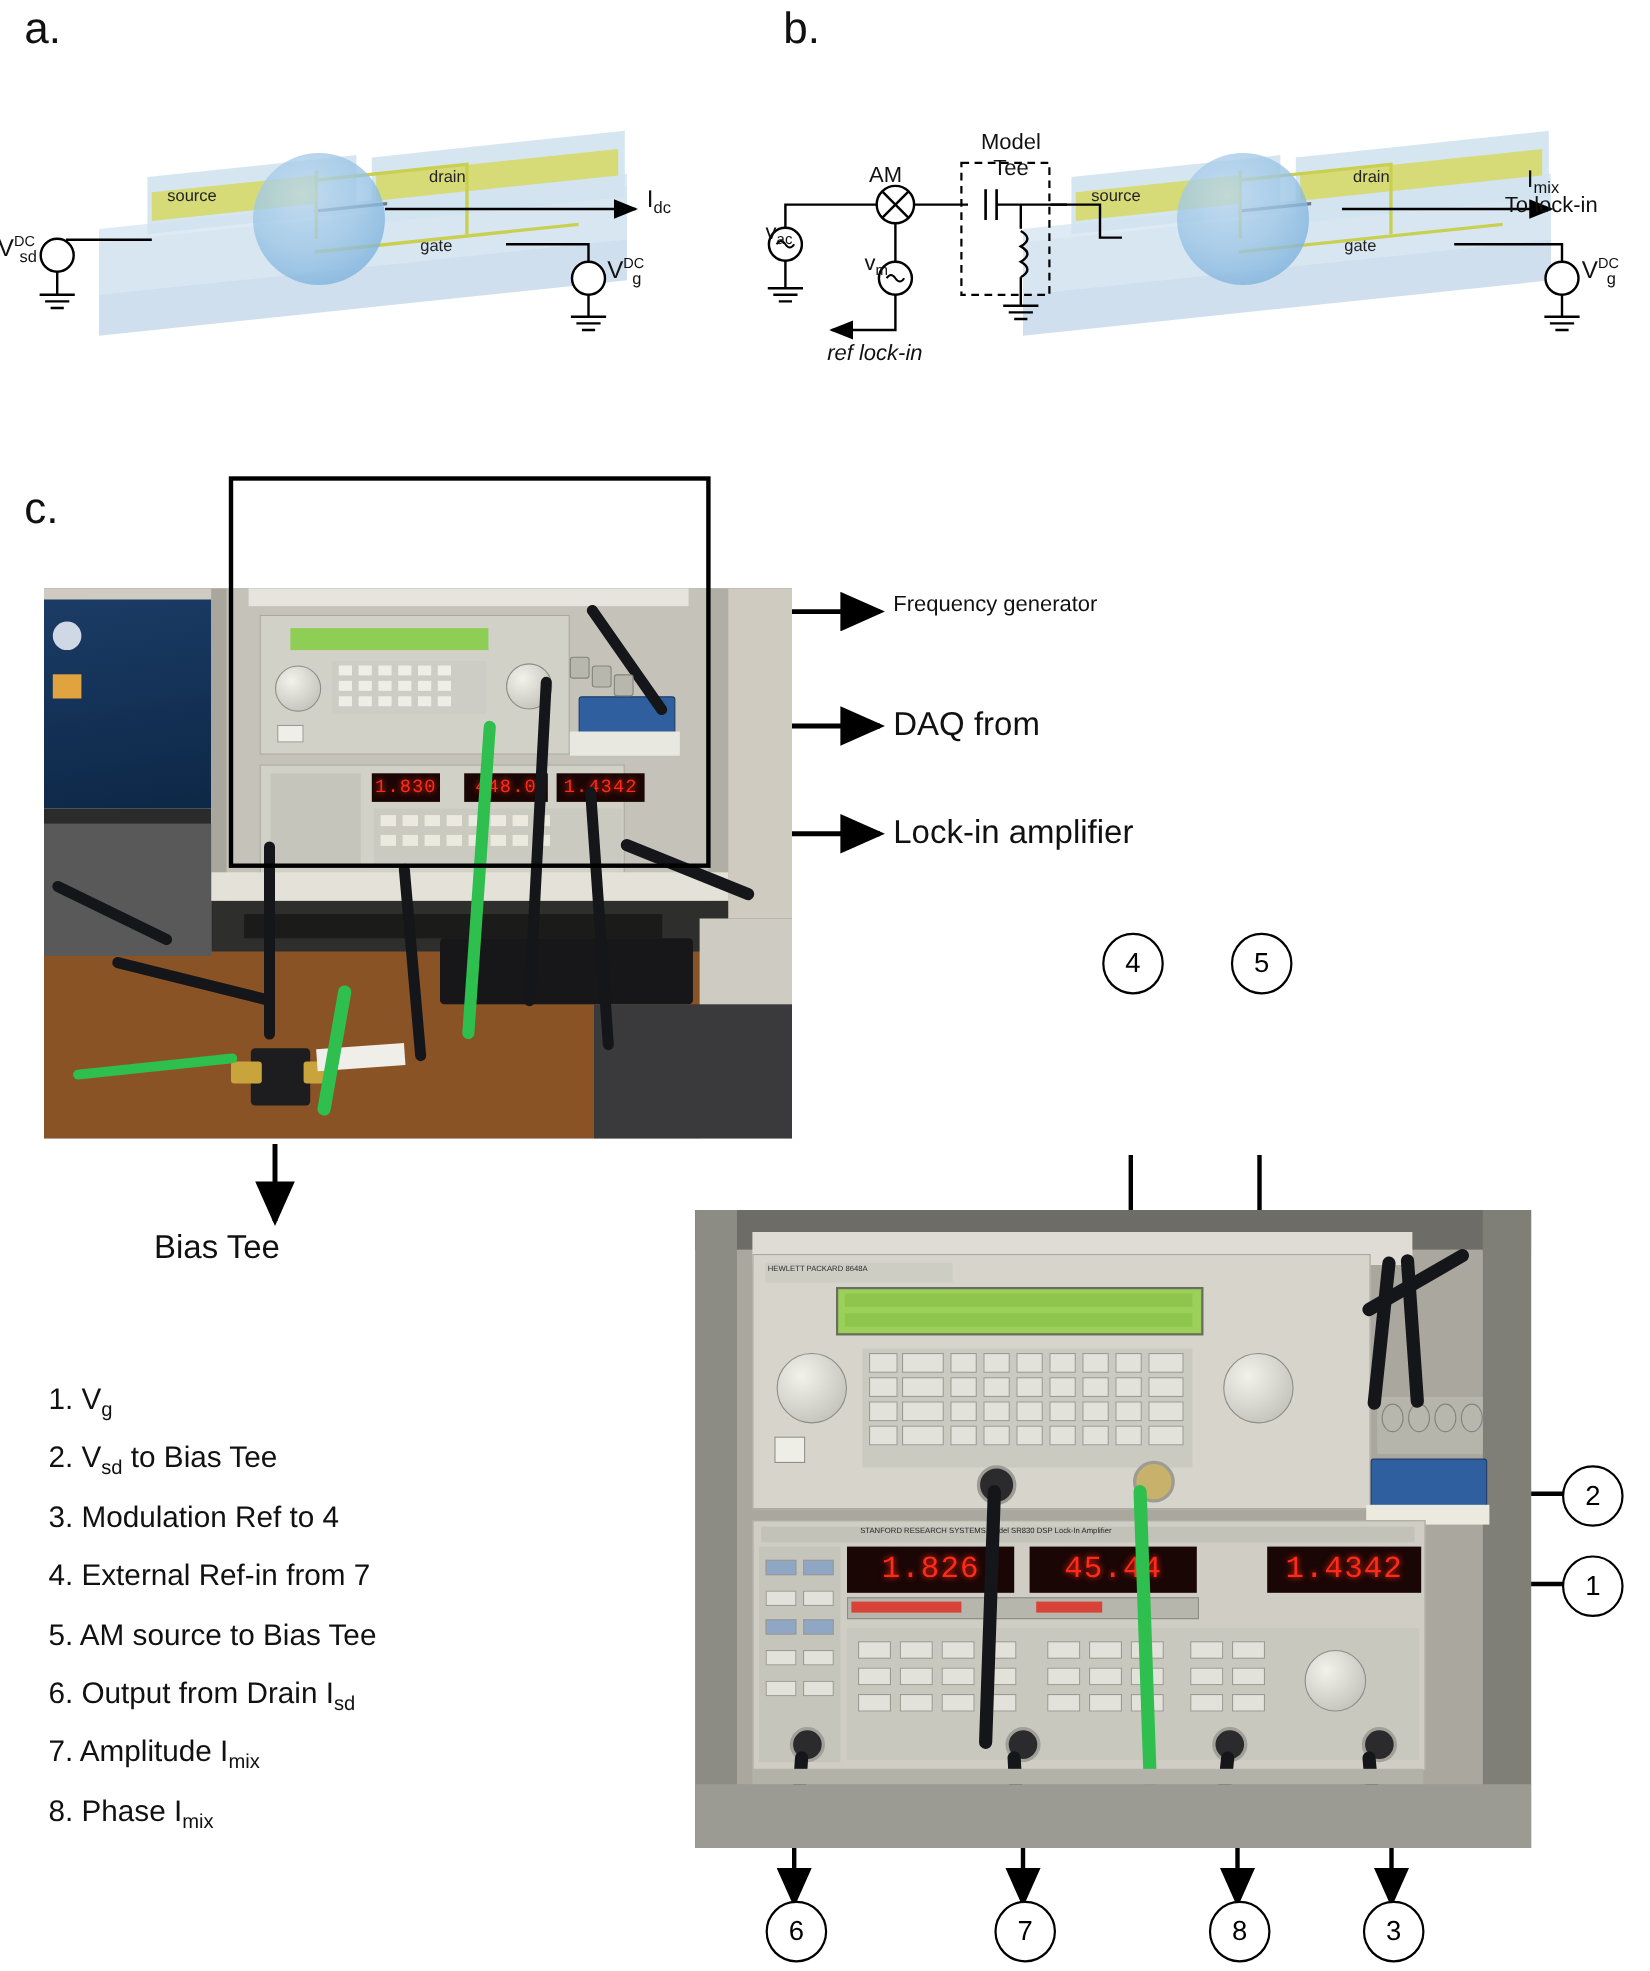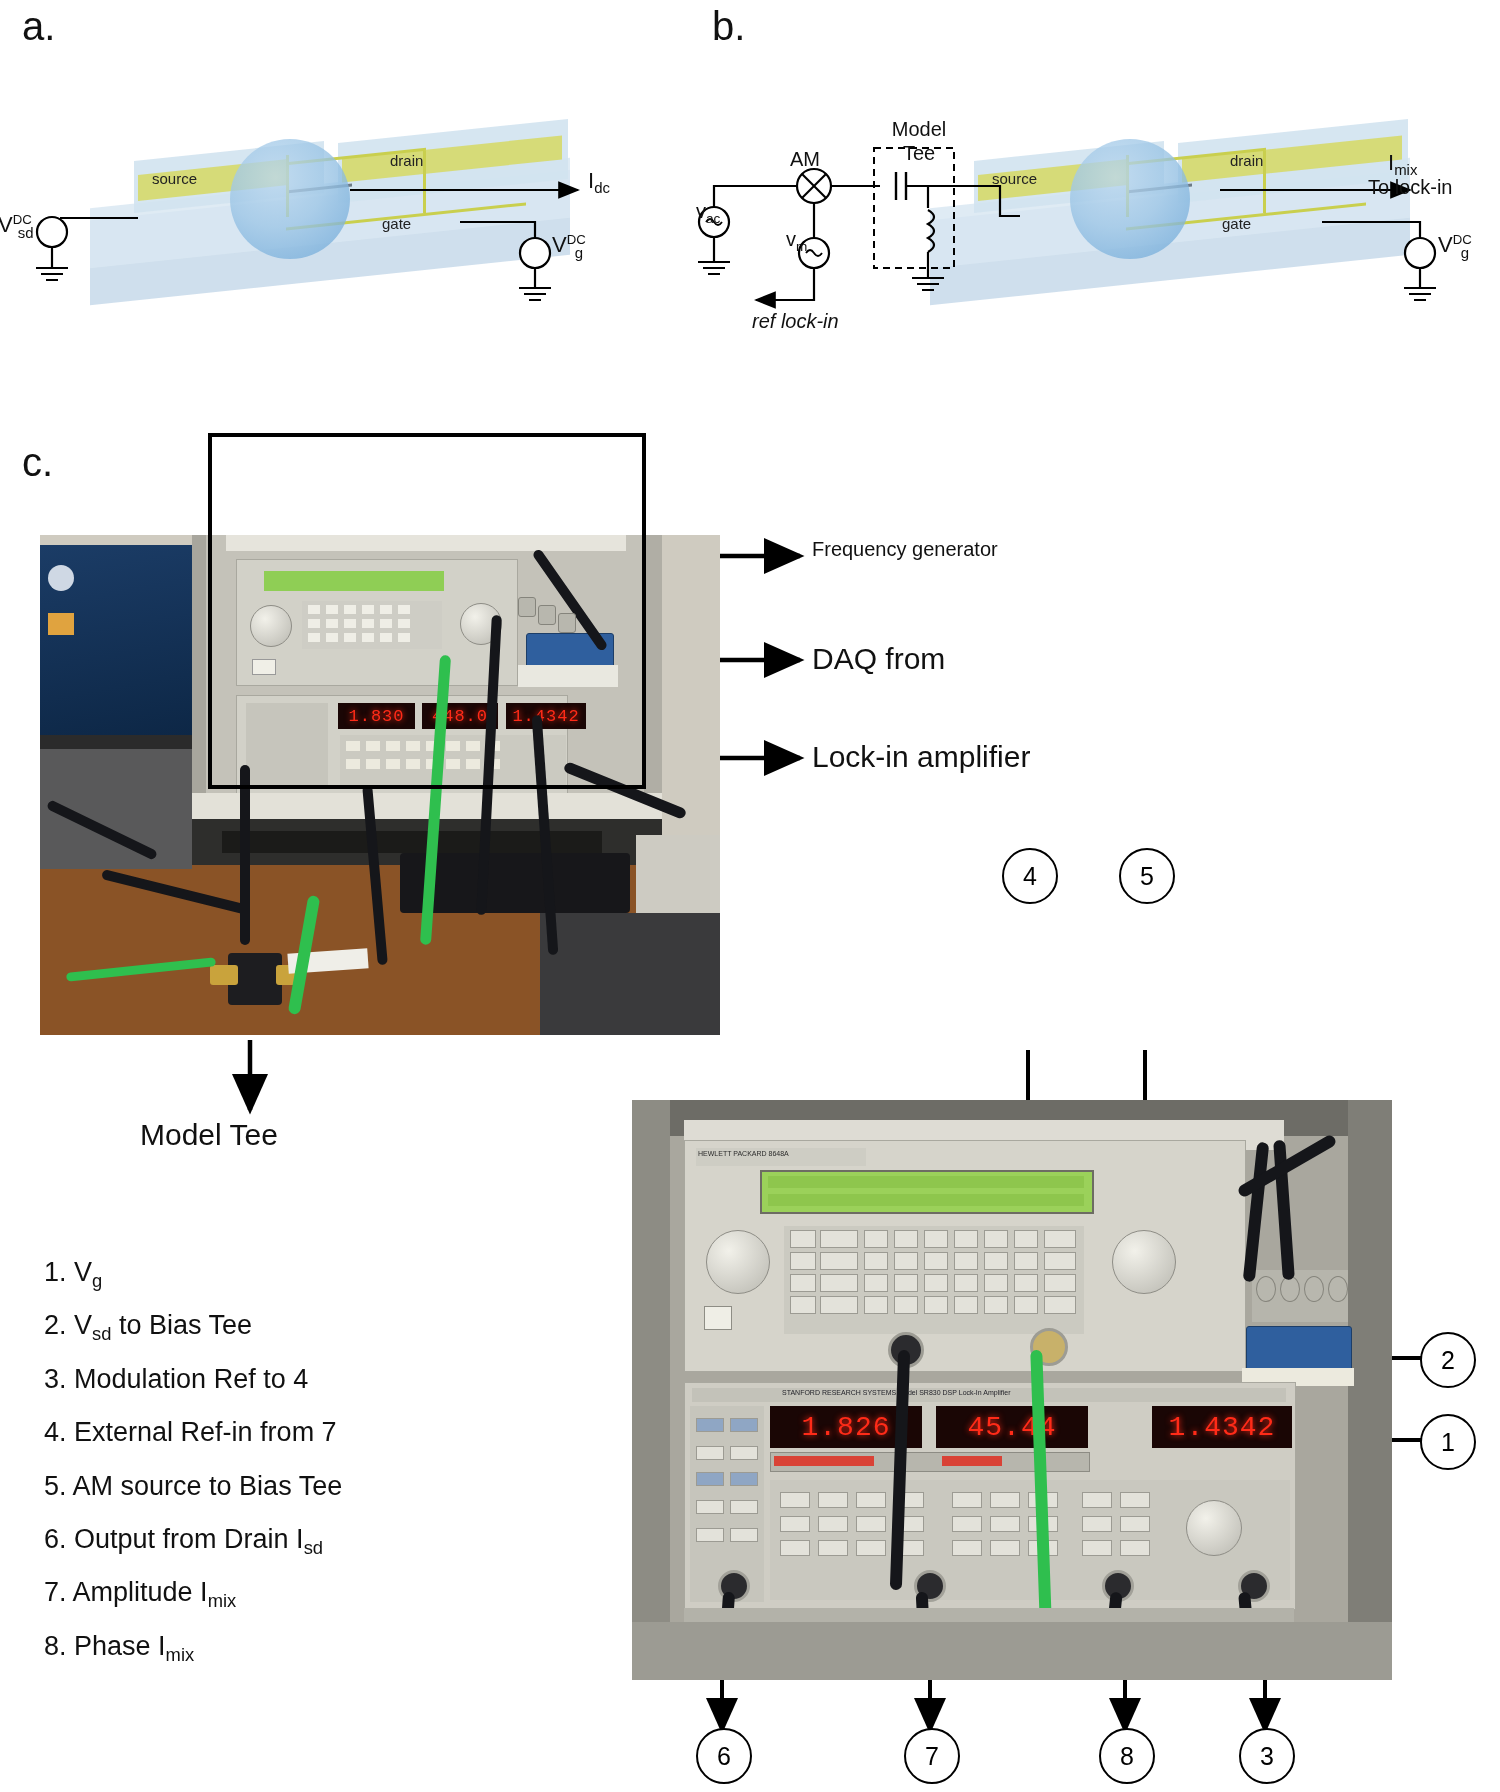--- a/index.html
+++ b/index.html
@@ -240,21 +240,21 @@
   <div style="left:304px;top:98px;width:12px;height:9px;background:#efeee6;"></div>
   <div style="left:322px;top:98px;width:12px;height:9px;background:#efeee6;"></div>
   <div style="left:340px;top:98px;width:12px;height:9px;background:#efeee6;"></div>
   <div style="left:358px;top:98px;width:12px;height:9px;background:#efeee6;"></div>
   <div style="left:212px;top:124px;width:22px;height:14px;background:#f0efe7;border:1px solid #999;"></div>
 
   <div style="left:486px;top:98px;width:86px;height:34px;background:#2f5f9e;border:1px solid #1d3e68;border-radius:3px;"></div>
   <div style="left:478px;top:130px;width:100px;height:22px;background:#e9e8e0;"></div>
 
   <div class="p-instr" style="left:196px;top:160px;width:330px;height:100px;"></div>
-  <div class="led" style="left:298px;top:168px;width:77px;height:26px;font-size:17px;">1.830</div>
+  <div class="led" style="left:298px;top:168px;width:62px;height:26px;font-size:17px;">1.830</div>
   <div class="led" style="left:382px;top:168px;width:76px;height:26px;font-size:17px;">448.0</div>
   <div class="led" style="left:466px;top:168px;width:80px;height:26px;font-size:17px;">1.4342</div>
   <div style="left:206px;top:168px;width:82px;height:84px;background:#c6c5bc;"></div>
   <div style="left:300px;top:200px;width:226px;height:54px;background:#cbcac1;"></div>
   <div style="left:306px;top:206px;width:14px;height:10px;background:#eceade;"></div>
   <div style="left:326px;top:206px;width:14px;height:10px;background:#eceade;"></div>
   <div style="left:346px;top:206px;width:14px;height:10px;background:#eceade;"></div>
   <div style="left:366px;top:206px;width:14px;height:10px;background:#eceade;"></div>
   <div style="left:386px;top:206px;width:14px;height:10px;background:#eceade;"></div>
   <div style="left:406px;top:206px;width:14px;height:10px;background:#eceade;"></div>
@@ -298,21 +298,21 @@
   <div class="bnc" style="left:478px;top:62px;width:16px;height:18px;"></div>
   <div class="bnc" style="left:498px;top:70px;width:16px;height:18px;"></div>
   <div class="bnc" style="left:518px;top:78px;width:16px;height:18px;"></div>
 </div>
 
 <div class="frame" style="left:208px;top:433px;width:430px;height:348px;"></div>
 
 <div class="lbl-big" style="left:812px;top:538px;font-size:20px;">Frequency generator</div>
 <div class="lbl-big" style="left:812px;top:642px;font-size:30px;">DAQ from</div>
 <div class="lbl-big" style="left:812px;top:740px;font-size:30px;">Lock-in amplifier</div>
-<div class="lbl-big" style="left:140px;top:1118px;font-size:30px;">Model Tee</div>
+<div class="lbl-big" style="left:140px;top:1118px;font-size:30px;">Bias Tee</div>
 
 <div class="list" style="left:44px;top:1250px;">
   <div><span>1.</span> <span>V</span><sub>g</sub><span></span></div>
   <div><span>2.</span> <span>V</span><sub>sd</sub><span> to Bias Tee</span></div>
   <div><span>3.</span> <span>Modulation Ref to 4</span><sub></sub><span></span></div>
   <div><span>4.</span> <span>External Ref-in from 7</span><sub></sub><span></span></div>
   <div><span>5.</span> <span>AM source to Bias Tee</span><sub></sub><span></span></div>
   <div><span>6.</span> <span>Output from Drain I</span><sub>sd</sub><span></span></div>
   <div><span>7.</span> <span>Amplitude I</span><sub>mix</sub><span></span></div>
   <div><span>8.</span> <span>Phase I</span><sub>mix</sub><span></span></div>

